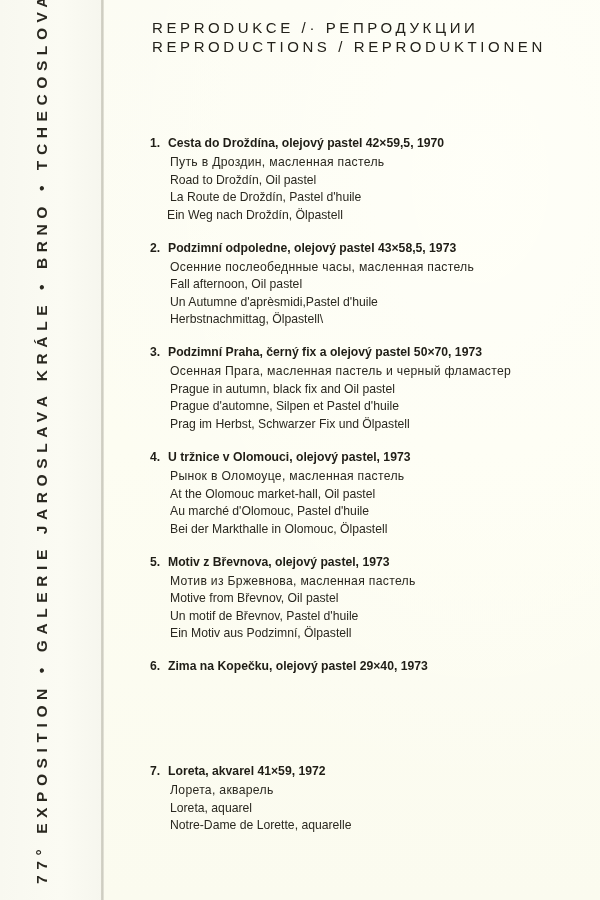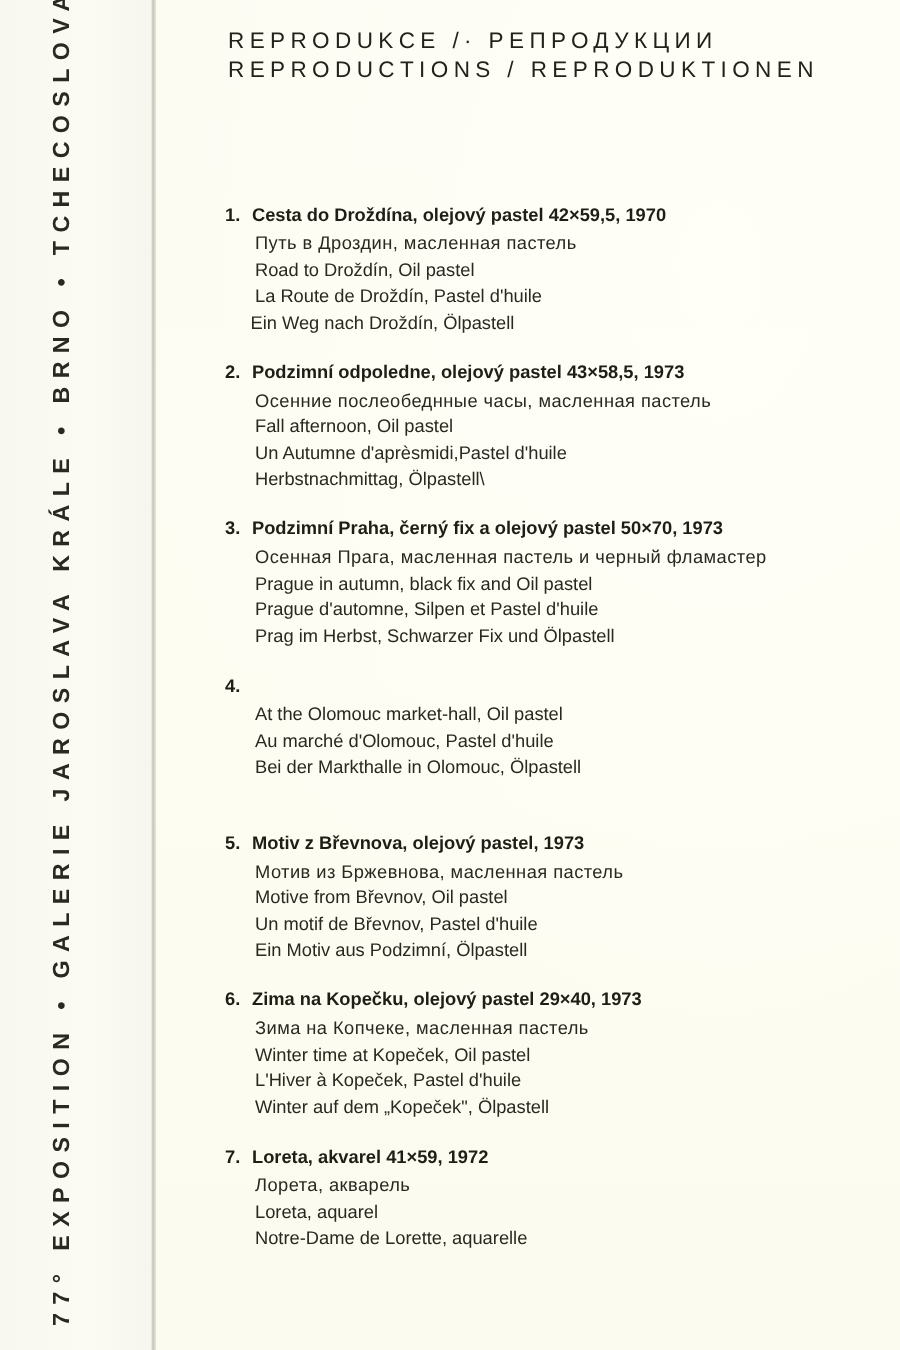--- a/index.html
+++ b/index.html
@@ -149,22 +149,24 @@
         <span class="entry-line ru">Осенная Прага, масленная пастель и черный фламастер</span>
         <span class="entry-line">Prague in autumn, black fix and Oil pastel</span>
         <span class="entry-line">Prague d'automne, Silpen et Pastel d'huile</span>
         <span class="entry-line">Prag im Herbst, Schwarzer Fix und Ölpastell</span>
       </div>
     </div>
 
     <div class="entry">
       <div class="entry-title">
         <span class="entry-num">4.</span>
-      </div>
-      <div class="entry-lines">
+        <span>U tržnice v Olomouci, olejový pastel, 1973</span>
+      </div>
+      <div class="entry-lines">
+        <span class="entry-line ru">Рынок в Оломоуце, масленная пастель</span>
         <span class="entry-line">At the Olomouc market-hall, Oil pastel</span>
         <span class="entry-line">Au marché d'Olomouc, Pastel d'huile</span>
         <span class="entry-line">Bei der Markthalle in Olomouc, Ölpastell</span>
       </div>
     </div>
 
     <div class="entry">
       <div class="entry-title">
         <span class="entry-num">5.</span>
         <span>Motiv z Břevnova, olejový pastel, 1973</span>
@@ -175,26 +177,20 @@
         <span class="entry-line">Un motif de Břevnov, Pastel d'huile</span>
         <span class="entry-line">Ein Motiv aus Podzimní, Ölpastell</span>
       </div>
     </div>
 
     <div class="entry">
       <div class="entry-title">
         <span class="entry-num">6.</span>
         <span>Zima na Kopečku, olejový pastel 29×40, 1973</span>
       </div>
-      <div class="entry-lines">
-        <span class="entry-line ru">Зима на Копчеке, масленная пастель</span>
-        <span class="entry-line">Winter time at Kopeček, Oil pastel</span>
-        <span class="entry-line">L'Hiver à Kopeček, Pastel d'huile</span>
-        <span class="entry-line">Winter auf dem „Kopeček", Ölpastell</span>
-      </div>
     </div>
 
     <div class="entry">
       <div class="entry-title">
         <span class="entry-num">7.</span>
         <span>Loreta, akvarel 41×59, 1972</span>
       </div>
       <div class="entry-lines">
         <span class="entry-line ru">Лорета, акварель</span>
         <span class="entry-line">Loreta, aquarel</span>

